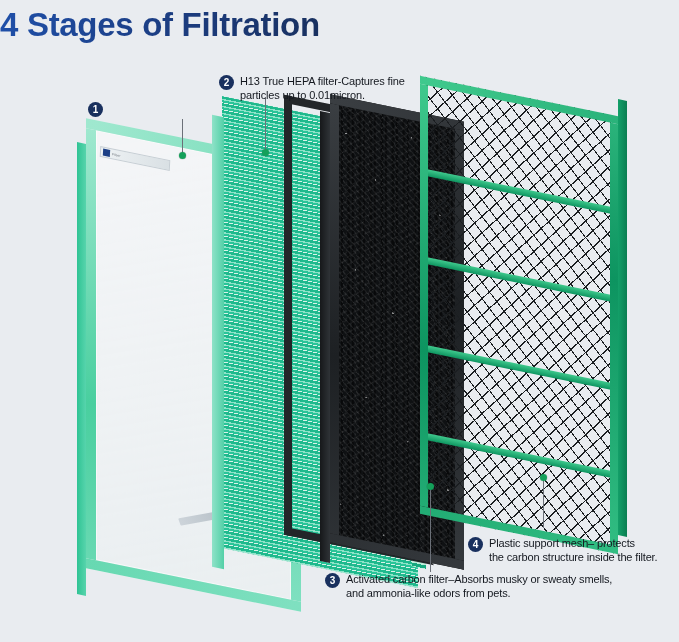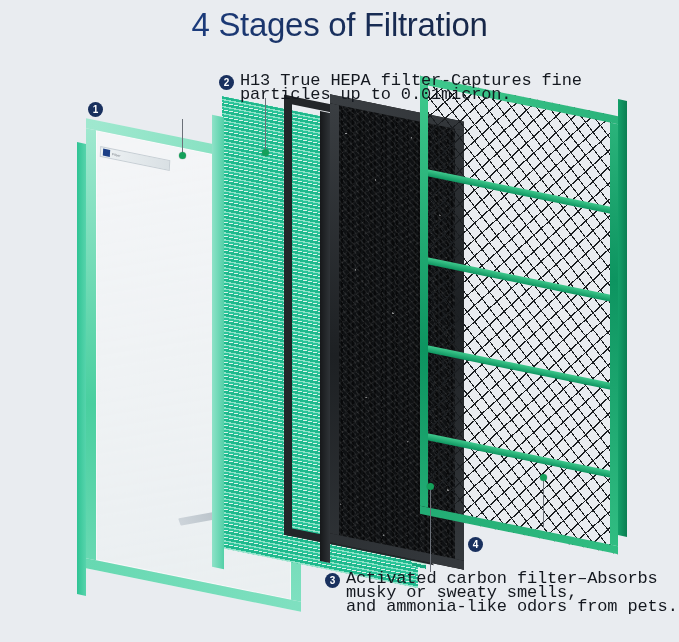--- a/index.html
+++ b/index.html
@@ -8,23 +8,22 @@
     background:#e9ecf0;
     font-family:"Liberation Sans", sans-serif;
     position:relative;
     overflow:hidden;
   }
 
   
   #title {
     position:absolute;
     top:6px; left:0; width:679px;
-    text-align:center;
     font-size:33px;
-    font-weight:normal;
+    font-weight:bold;
     letter-spacing:-0.3px;
     background:linear-gradient(90deg,#1f4fa8 0%,#1c3f86 22%,#182c54 55%,#131d33 100%);
     -webkit-background-clip:text;
     background-clip:text;
     color:transparent;
     -webkit-text-fill-color:transparent;
   }
 
   
   #stage { position:absolute; inset:0; }
@@ -37,26 +36,25 @@
     border-radius:50%;
     background:#19305e;
     color:#fff;
     font-size:10px;
     font-weight:bold;
     line-height:15px;
     text-align:center;
     margin-top:1px;
   }
   .ctext {
-    font-size:17px;
+    font-size:11px;
     line-height:14px;
     color:#14181f;
     white-space:pre-line;
     letter-spacing:-0.15px;
-    font-family:Liberation Mono, monospace;
   }
   .leader { position:absolute; width:1.4px; background:#6b7078; }
   .dot {
     position:absolute; width:7px; height:7px;
     border-radius:50%;
     background:#14a05a;
     box-shadow:0 0 0 0.5px rgba(0,0,0,.15);
   }
 
   
@@ -275,15 +273,17 @@
   </div>
 
   <div class="callout" style="left:325px; top:572px;">
     <div class="badge">3</div>
     <div class="ctext">Activated carbon filter–Absorbs musky or sweaty smells,
 and ammonia-like odors from pets.</div>
   </div>
 
   <div class="callout" style="left:468px; top:536px;">
     <div class="badge">4</div>
+    <div class="ctext">Plastic support mesh– protects
+the carbon structure inside the filter.</div>
   </div>
 
 </div>
 
 </body></html>

